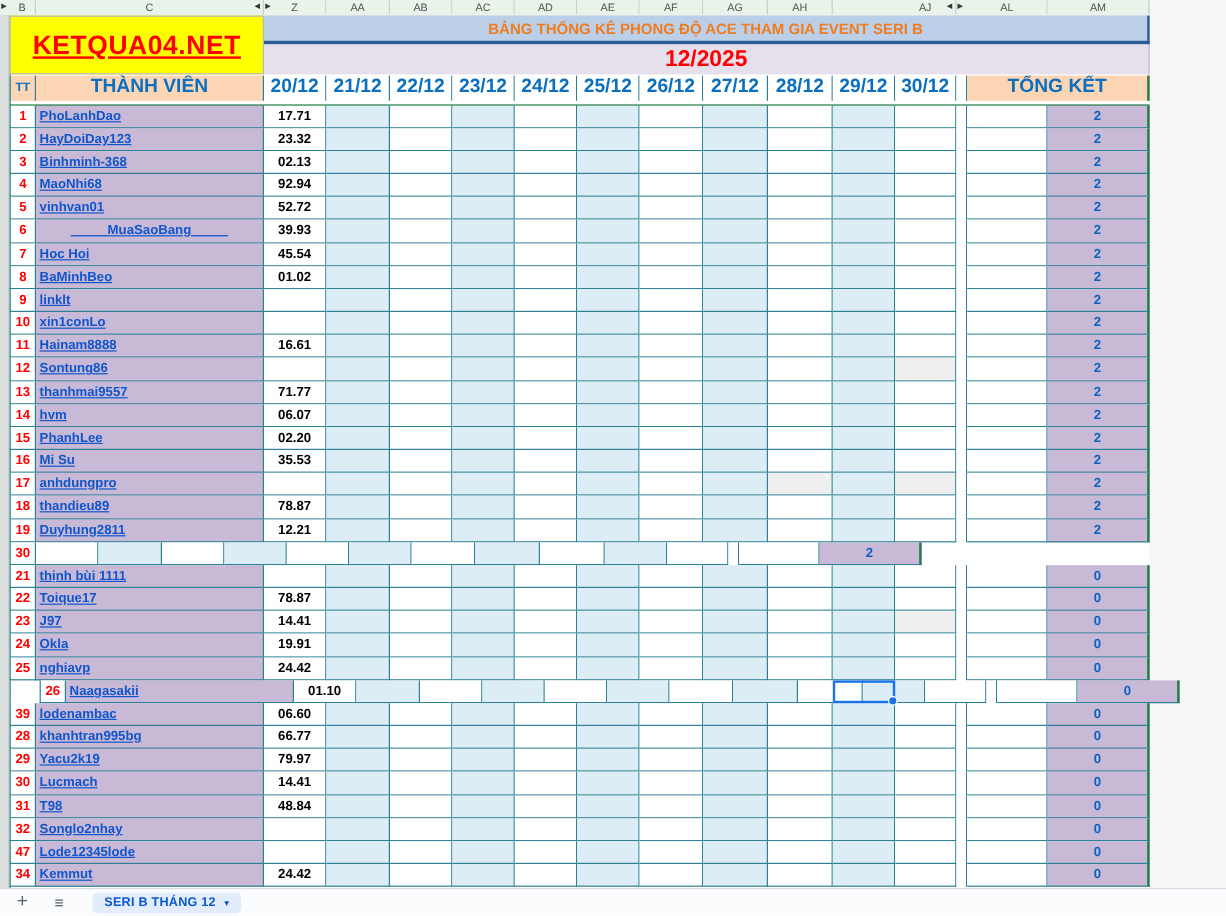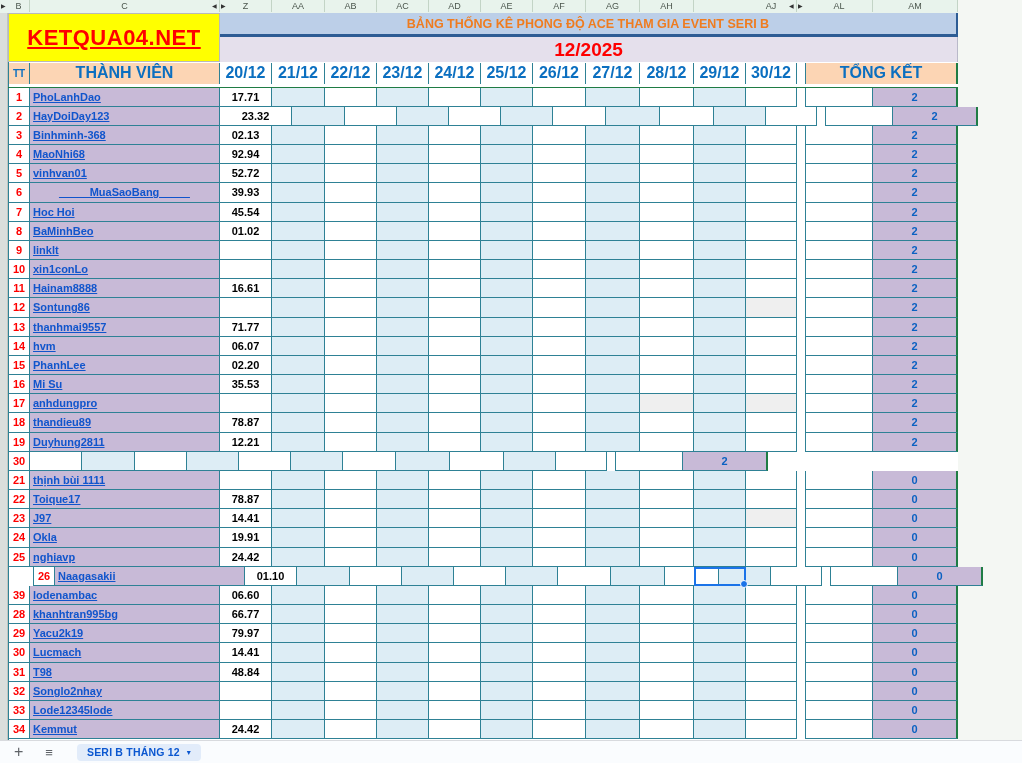--- a/index.html
+++ b/index.html
@@ -149,21 +149,21 @@
         <div class="cell white-col" style="width: 54px;"></div>
         <div class="cell blue-col" style="width: 52px;"></div>
         <div class="cell white-col" style="width: 51px;"></div>
         <div class="cell c-gap"></div>
         <div class="cell c-al"></div>
         <div class="cell c-total total-cell">2</div>
       </div>
       <div class="sheet-row data-row" style="top: 106.67px;">
         <div class="cell c-tt tt-cell first">2</div>
         <div class="cell c-name name-cell"><span class="lnk">HayDoiDay123</span></div>
-        <div class="cell c-val val-cell" style="width: 72px;">23.32</div>
+        <div class="cell c-val val-cell" style="width: 52px;">23.32</div>
         <div class="cell blue-col" style="width: 53px;"></div>
         <div class="cell white-col" style="width: 52px;"></div>
         <div class="cell blue-col" style="width: 52px;"></div>
         <div class="cell white-col" style="width: 52px;"></div>
         <div class="cell blue-col" style="width: 52px;"></div>
         <div class="cell white-col" style="width: 53px;"></div>
         <div class="cell blue-col" style="width: 54px;"></div>
         <div class="cell white-col" style="width: 54px;"></div>
         <div class="cell blue-col" style="width: 52px;"></div>
         <div class="cell white-col" style="width: 51px;"></div>
@@ -704,21 +704,21 @@
         <div class="cell white-col" style="width: 53px;"></div>
         <div class="cell blue-col" style="width: 54px;"></div>
         <div class="cell white-col" style="width: 54px;"></div>
         <div class="cell blue-col" style="width: 52px;"></div>
         <div class="cell white-col" style="width: 51px;"></div>
         <div class="cell c-gap"></div>
         <div class="cell c-al"></div>
         <div class="cell c-total total-cell">0</div>
       </div>
       <div class="sheet-row data-row" style="top: 700.94px;">
-        <div class="cell c-tt tt-cell first">33</div>
+        <div class="cell c-tt tt-cell first">47</div>
         <div class="cell c-name name-cell"><span class="lnk">Lode12345lode</span></div>
         <div class="cell c-val val-cell" style="width: 52px;"></div>
         <div class="cell blue-col" style="width: 53px;"></div>
         <div class="cell white-col" style="width: 52px;"></div>
         <div class="cell blue-col" style="width: 52px;"></div>
         <div class="cell white-col" style="width: 52px;"></div>
         <div class="cell blue-col" style="width: 52px;"></div>
         <div class="cell white-col" style="width: 53px;"></div>
         <div class="cell blue-col" style="width: 54px;"></div>
         <div class="cell white-col" style="width: 54px;"></div>

